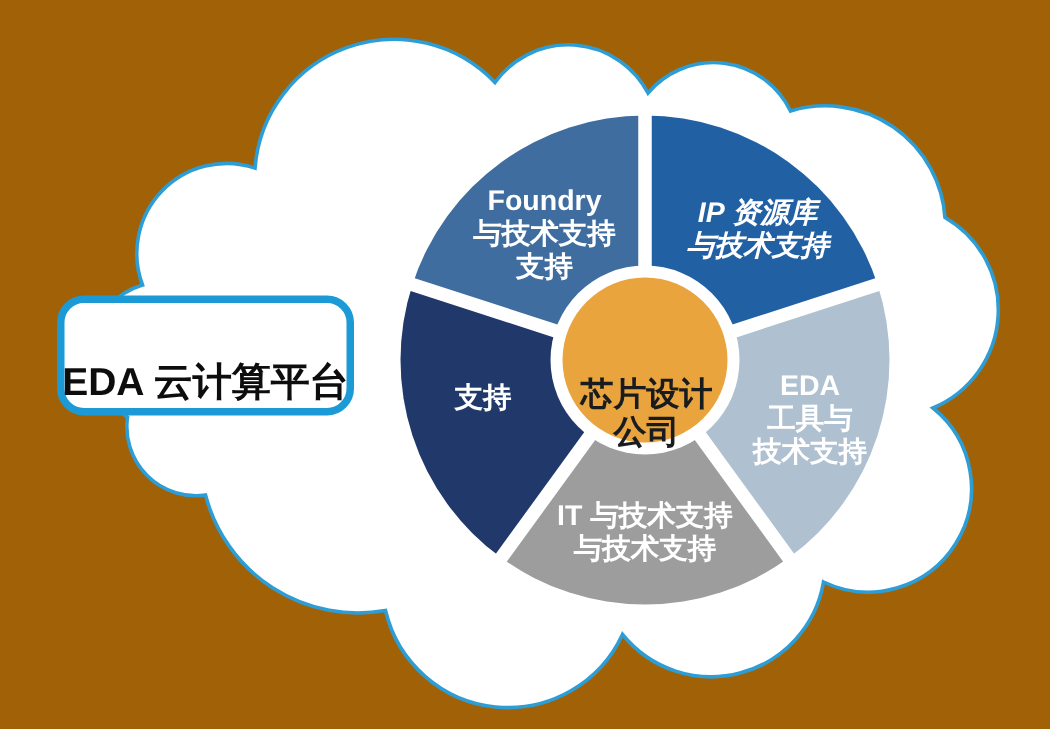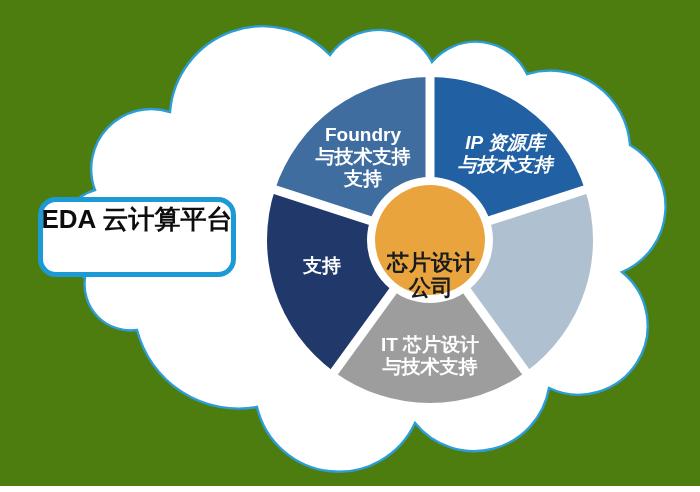--- a/index.html
+++ b/index.html
@@ -1,19 +1,19 @@
 <!DOCTYPE html>
 <html><head>
 <meta charset="utf-8">
 <style>
   html,body{margin:0;padding:0;background:#ffffff;}
   .stage{
     position:relative;
     width:700px;height:486px;
-    background:#4d7c0f;
+    background:#a16207;
     overflow:hidden;
     font-family:"Liberation Sans","DejaVu Sans",sans-serif;
   }
   .stage svg{position:absolute;left:0;top:0;}
   .seg-label{
     position:absolute;
     width:240px;
     text-align:center;
     color:#ffffff;
     font-weight:bold;
@@ -35,21 +35,21 @@
   }
   .platform-box{
     position:absolute;
     left:38px;top:197px;
     width:198px;height:80px;
     box-sizing:border-box;
     background:#ffffff;
     border:5px solid #1c9ad6;
     border-radius:18px;
     display:flex;
-    align-items:flex-start;
+    align-items:flex-end;
     justify-content:center;
   }
   .platform-box .txt{
     color:#0d0d0d;
     font-weight:bold;
     font-size:26px;
     white-space:nowrap;
   }
 </style>
 </head>
@@ -97,23 +97,28 @@
     <div>Foundry</div>
     <div>与技术支持</div>
     <div>支持</div>
   </div>
 
   <div class="seg-label" style="left:385px;top:132px;font-style:italic;">
     <div>IP 资源库</div>
     <div>与技术支持</div>
   </div>
 
+  <div class="seg-label" style="left:420px;top:247px;">
+    <div>EDA</div>
+    <div>工具与</div>
+    <div>技术支持</div>
+  </div>
 
   <div class="seg-label" style="left:310px;top:334px;">
-    <div>IT 芯片设计</div>
+    <div>IT 与技术支持</div>
     <div>与技术支持</div>
   </div>
 
   <div class="seg-label" style="left:202px;top:255px;">
     <div>支持</div>
   </div>
 
   <div class="hub-label">
     <div>芯片设计</div>
     <div>公司</div>

